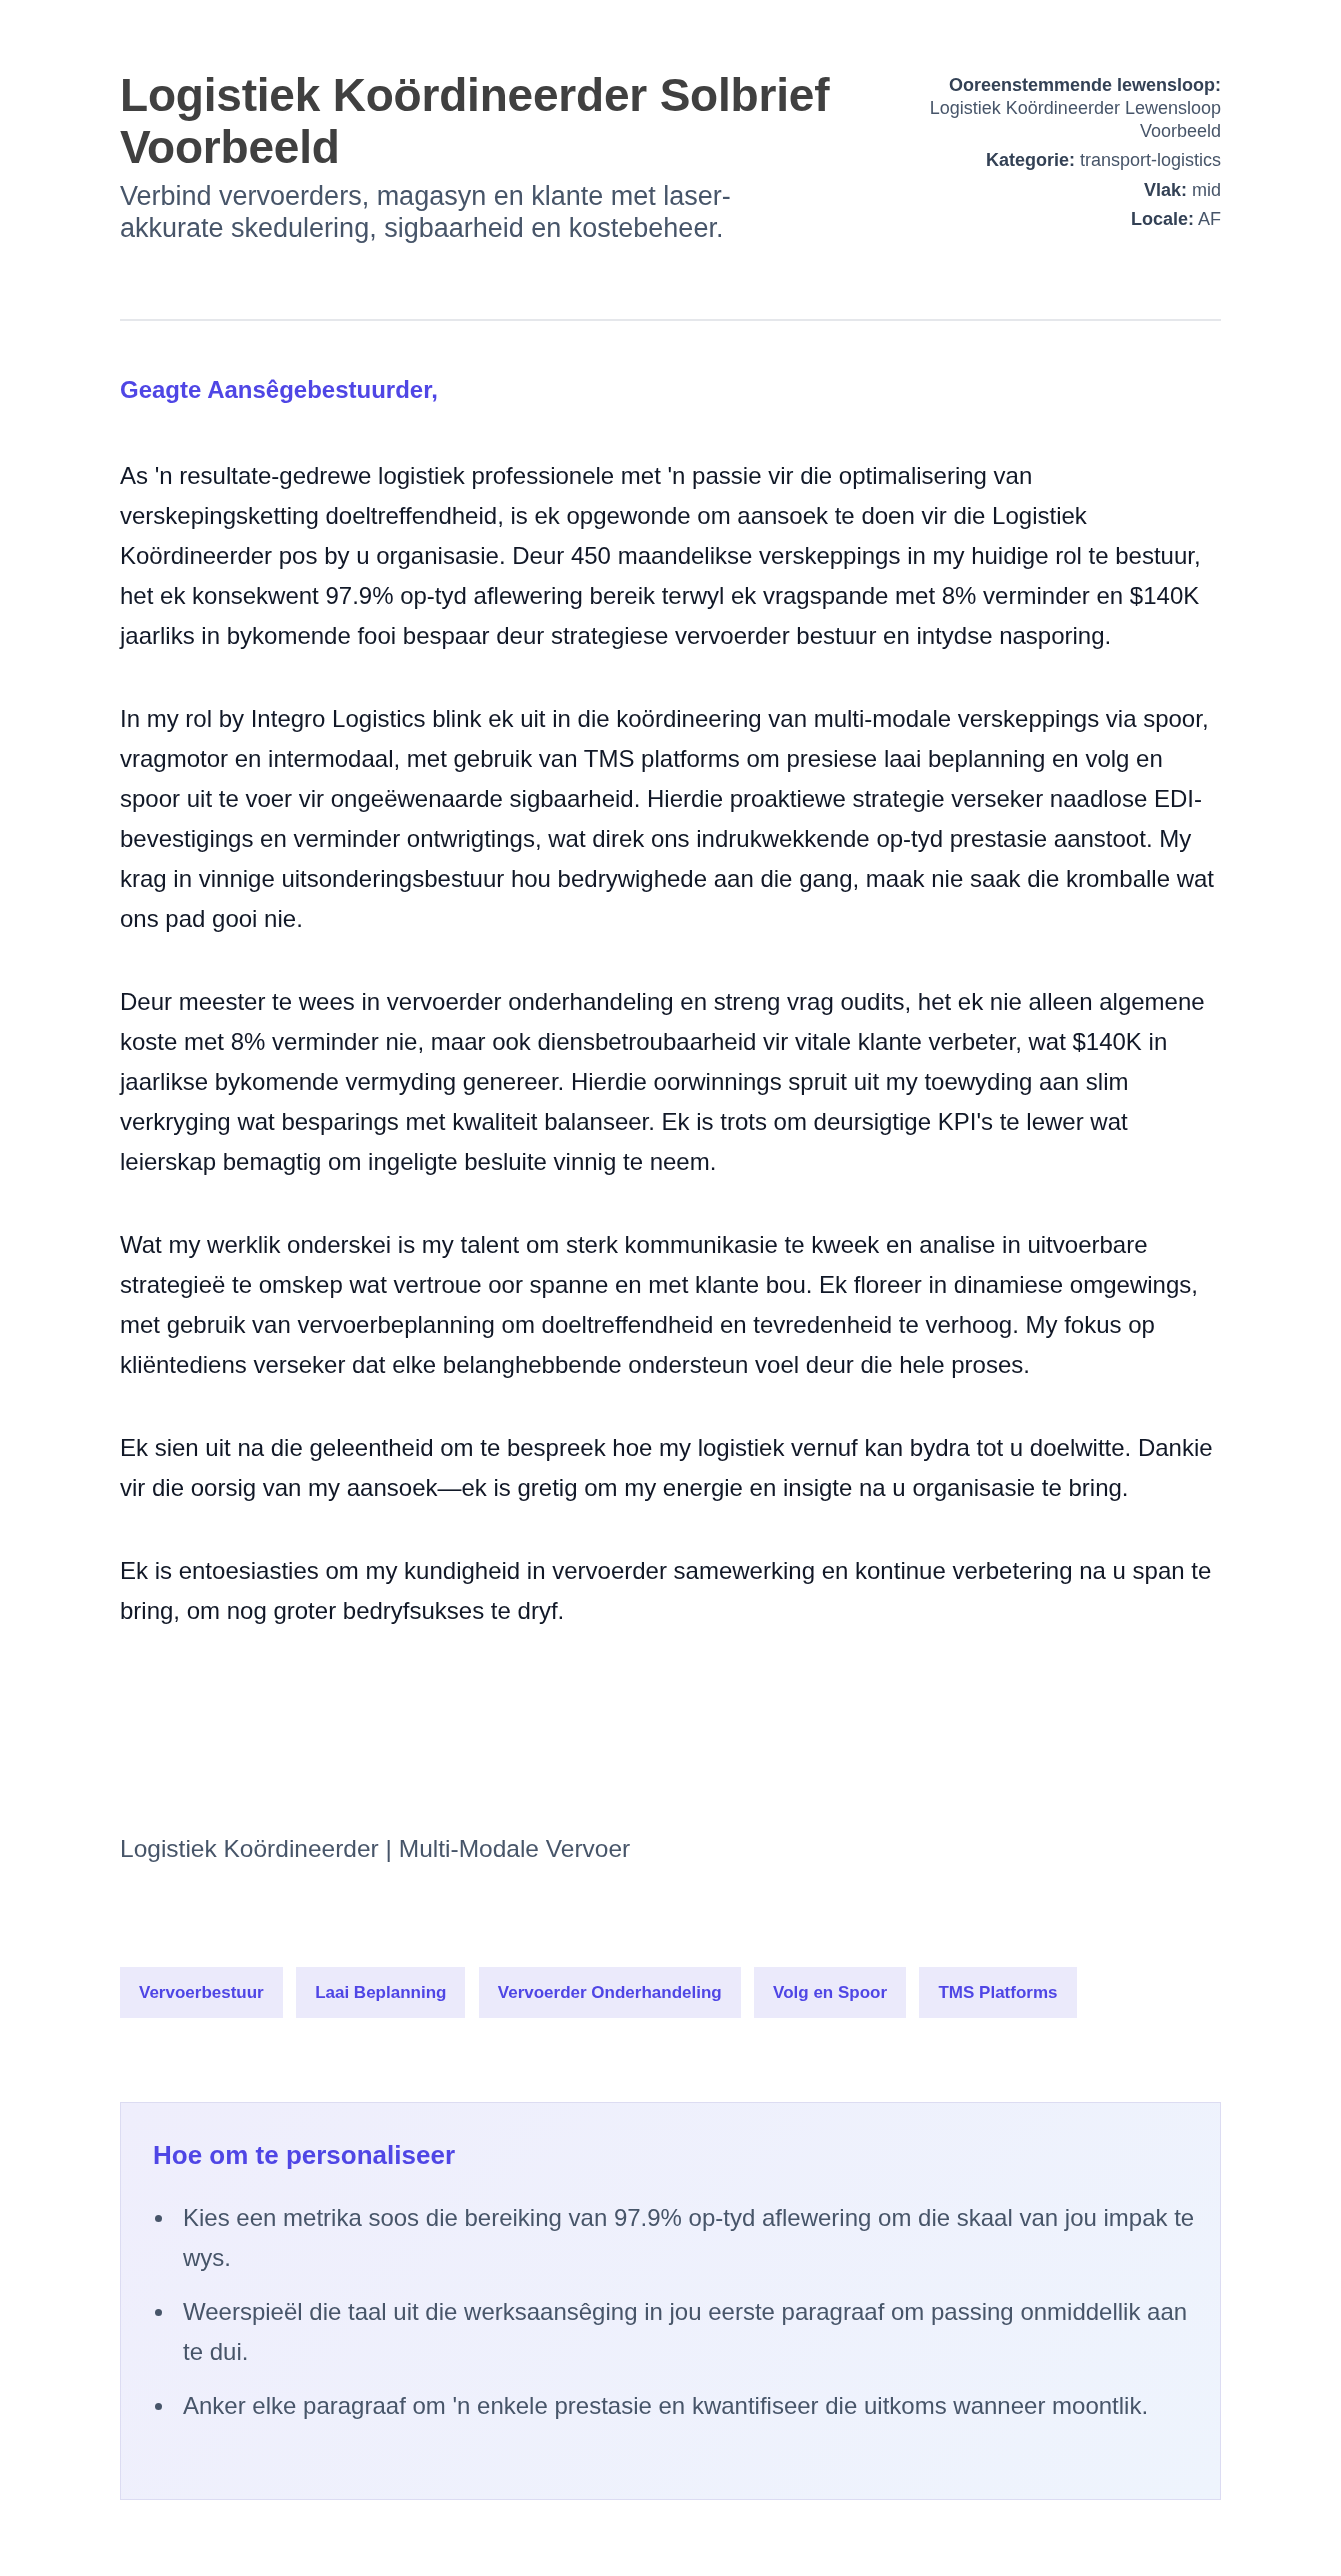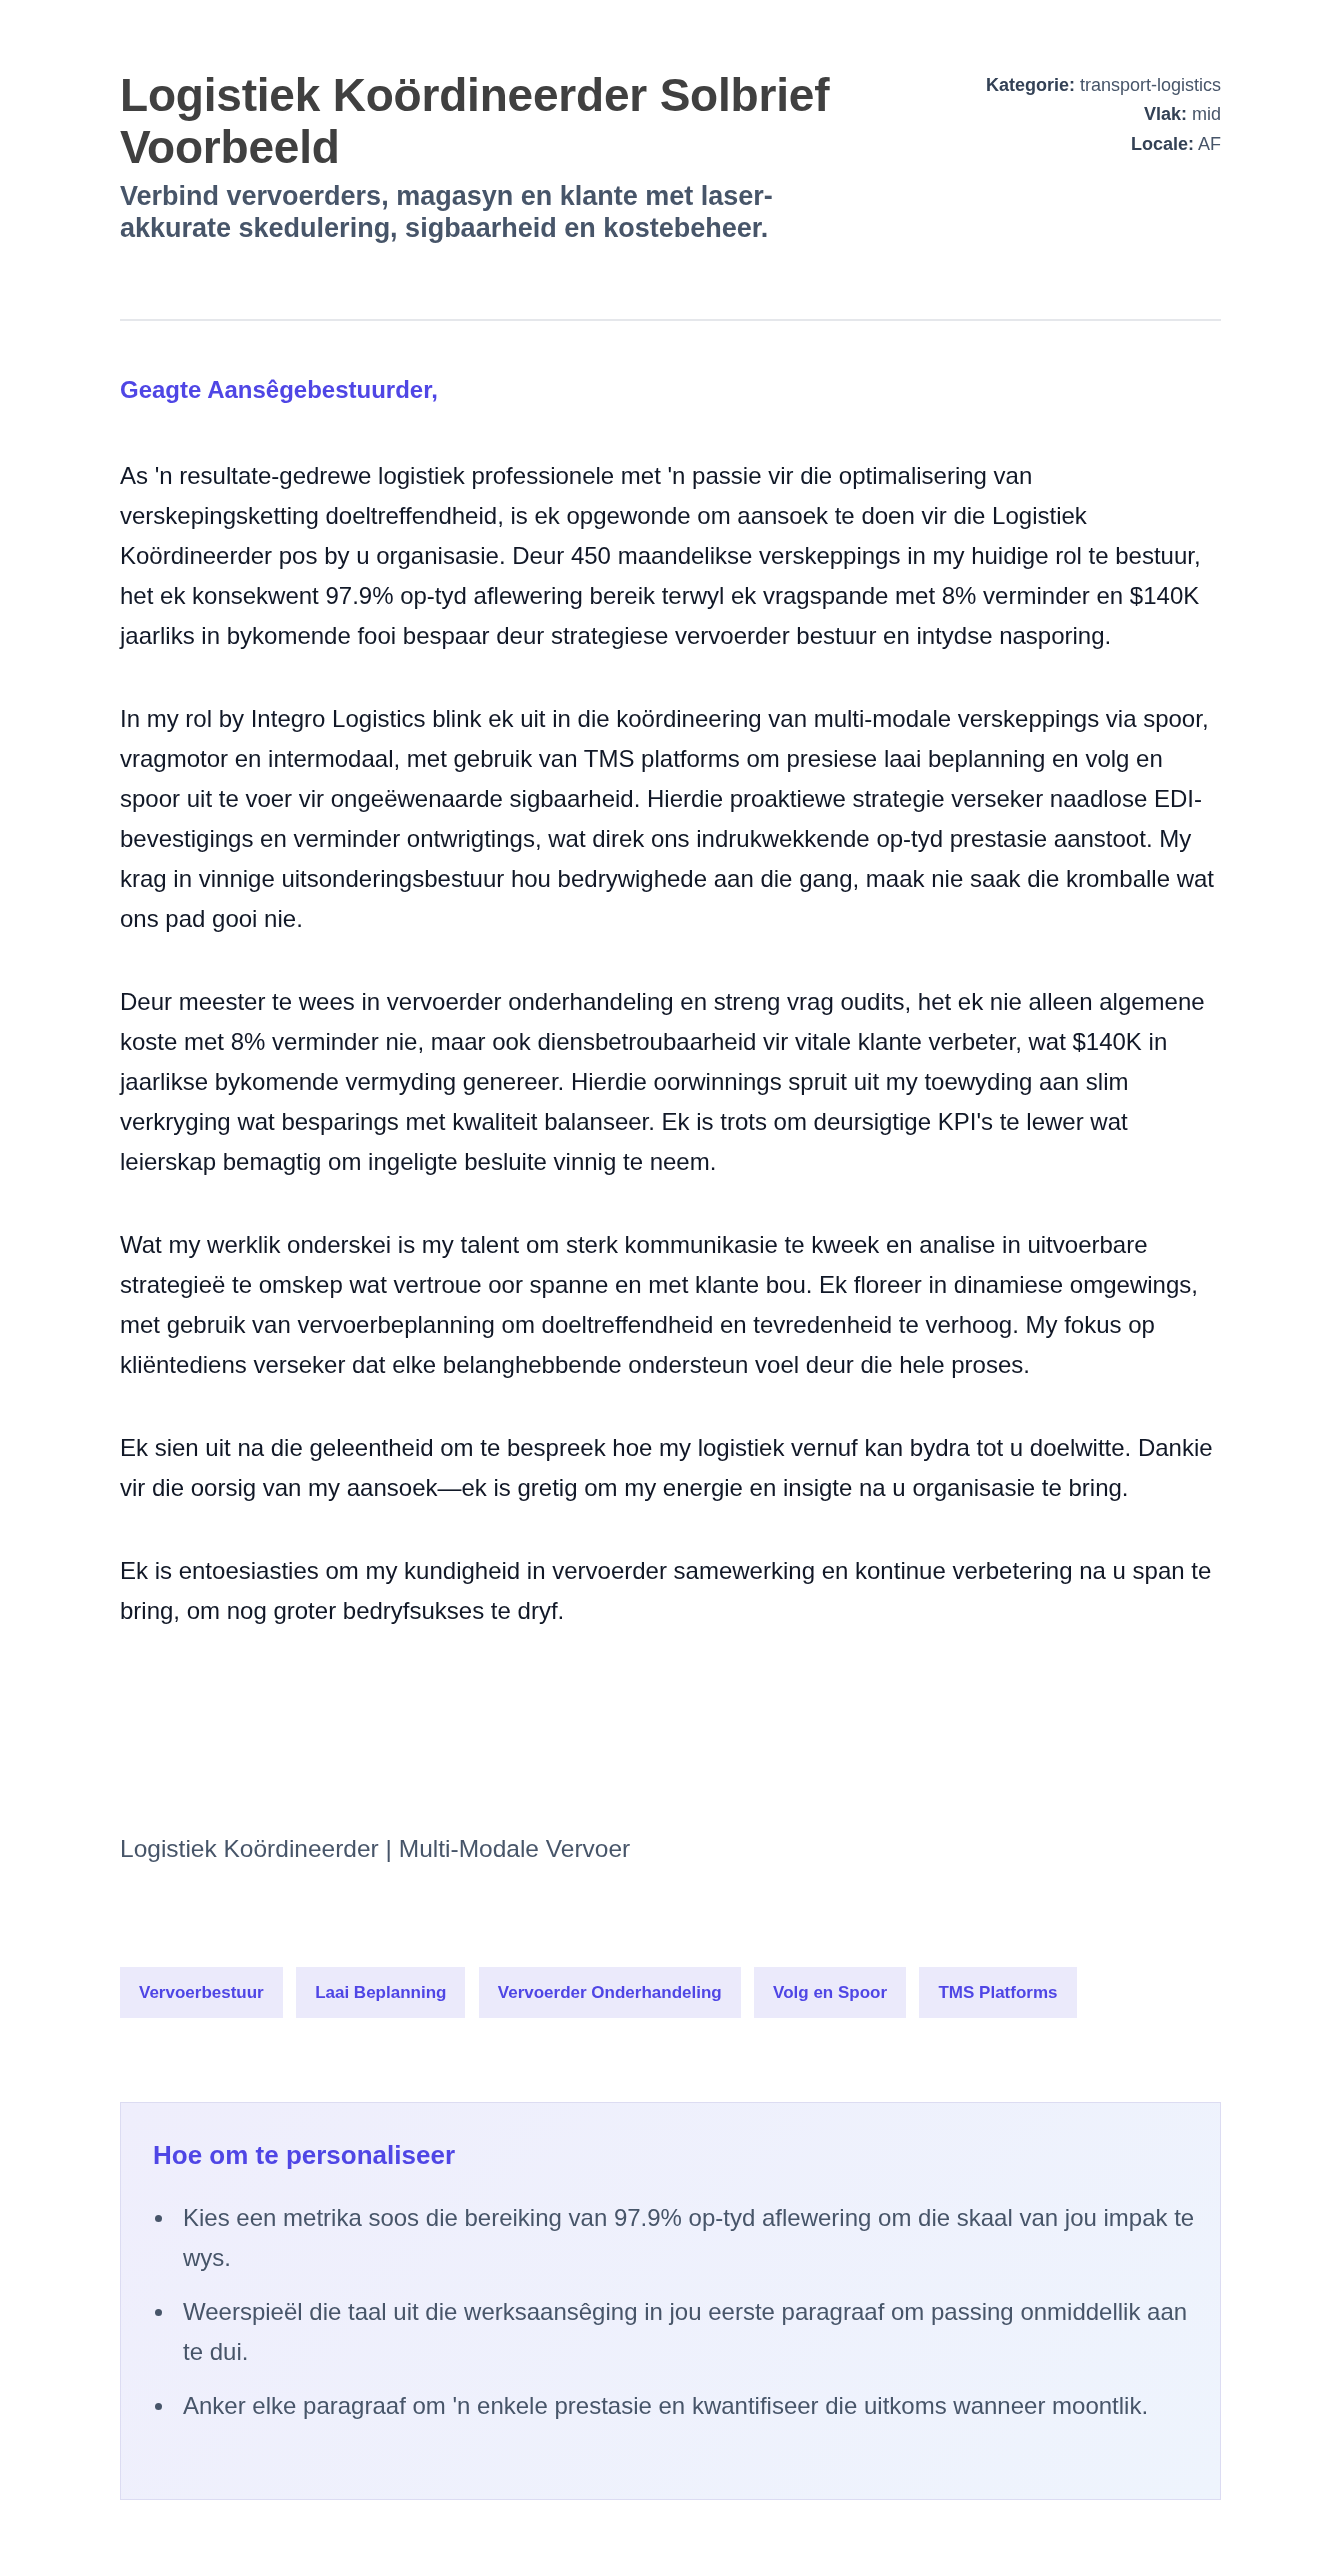--- a/index.html
+++ b/index.html
@@ -33,21 +33,21 @@
       line-height: 52px;
       color: #404040;
       letter-spacing: -0.2px;
     }
     .subtitle {
       position: absolute;
       left: 0;
       top: 180px;
       width: 655px;
       font-size: 27px;
-      font-weight: 700;
+      font-weight: 400;
       line-height: 32px;
       color: #475569;
     }
     .meta {
       position: absolute;
       right: 0;
       top: 74px;
       width: 371px;
       text-align: right;
       font-size: 18px;
@@ -161,20 +161,24 @@
 </head>
 <body>
 
 <div class="page">
 
   <header class="header">
     <h1 class="title">Logistiek Koördineerder Solbrief Voorbeeld</h1>
     <h2 class="subtitle">Verbind vervoerders, magasyn en klante met laser-akkurate skedulering, sigbaarheid en kostebeheer.</h2>
 
     <div class="meta">
+      <div class="row">
+        <span class="label">Ooreenstemmende lewensloop:</span><br>
+        <span>Logistiek Koördineerder Lewensloop Voorbeeld</span>
+      </div>
       <div class="row">
         <span class="label">Kategorie:</span>
         <span>transport-logistics</span>
       </div>
       <div class="row">
         <span class="label">Vlak:</span>
         <span>mid</span>
       </div>
       <div class="row">
         <span class="label">Locale:</span>

